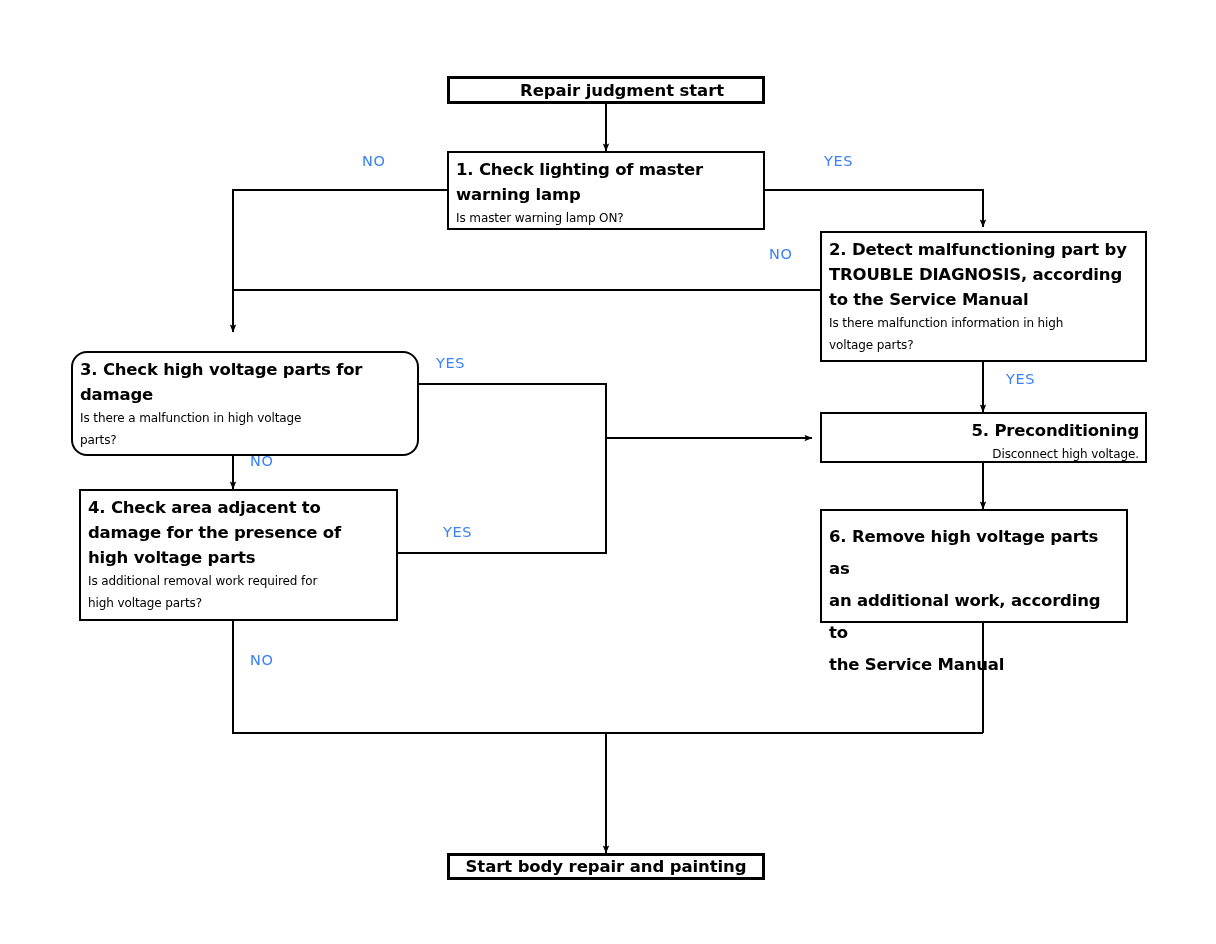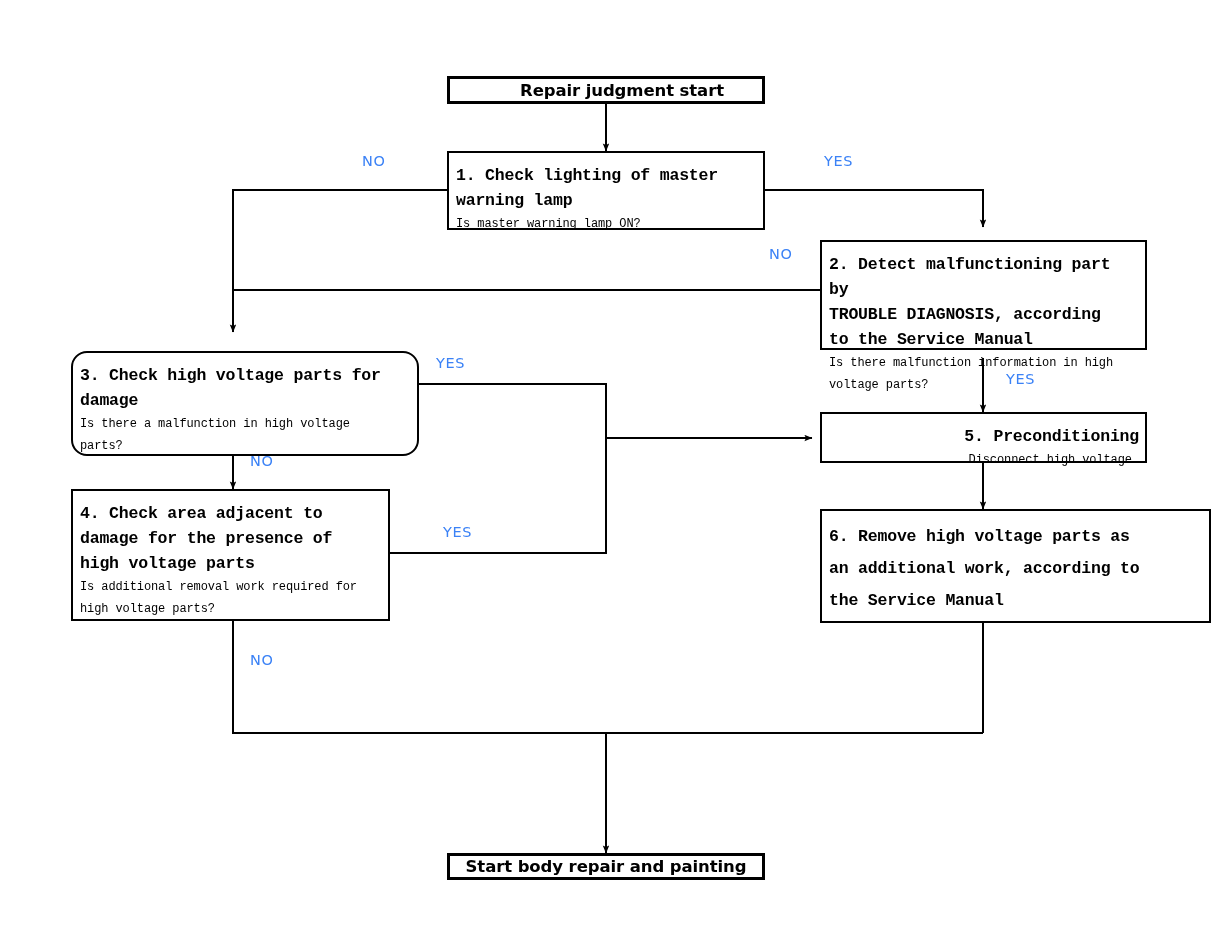--- a/index.html
+++ b/index.html
@@ -35,22 +35,21 @@
     text-align: center;
     font-weight: bold;
     font-size: 16.5px;
     letter-spacing: -0.1px;
     display: flex;
     align-items: center;
     justify-content: center;
   }
   
   .step {
-    padding: 10px 6px 4px 7px;
-    font-family: Liberation Mono, monospace;
+    padding: 4px 6px 4px 7px;
   }
   .step .hd {
     font-weight: bold;
     font-size: 16.5px;
     line-height: 25px;
     letter-spacing: -0.2px;
     white-space: pre-line;
   }
   .step .qs {
     font-weight: normal;
@@ -114,49 +113,49 @@
   <div class="node terminator" style="left:447px; top:76px; width:318px; height:28px;padding-left:32px;">
     <span>Repair judgment start</span>
   </div>
 
   <div class="node step" style="left:447px; top:151px; width:318px; height:79px;">
     <div class="hd">1. Check lighting of master
 warning lamp</div>
     <div class="qs">Is master warning lamp ON?</div>
   </div>
 
-  <div class="node step" style="left:820px; top:240px; width:327px; height:110px;">
+  <div class="node step" style="left:820px; top:231px; width:327px; height:131px;">
     <div class="hd">2. Detect malfunctioning part by
 TROUBLE DIAGNOSIS, according
 to the Service Manual</div>
     <div class="qs">Is there malfunction information in high
 voltage parts?</div>
   </div>
 
   <div class="node step" style="left:71px; top:351px; width:348px; height:105px;border-radius:16px;">
     <div class="hd">3. Check high voltage parts for
 damage</div>
     <div class="qs">Is there a malfunction in high voltage
 parts?</div>
   </div>
 
-  <div class="node step" style="left:71px; top:489px; width:319px; height:132px;">
+  <div class="node step" style="left:79px; top:489px; width:319px; height:132px;">
     <div class="hd">4. Check area adjacent to
 damage for the presence of
 high voltage parts</div>
     <div class="qs">Is additional removal work required for
 high voltage parts?</div>
   </div>
 
   <div class="node step" style="left:820px; top:412px; width:327px; height:51px;text-align:right;">
     <div class="hd">5. Preconditioning</div>
     <div class="qs">Disconnect high voltage.</div>
   </div>
 
-  <div class="node step tight" style="left:820px; top:509px; width:391px; height:114px; padding-top:10px;">
+  <div class="node step tight" style="left:820px; top:509px; width:308px; height:114px; padding-top:10px;">
     <div class="hd" style="line-height:32px;">6. Remove high voltage parts as
 an additional work, according to
 the Service Manual</div>
   </div>
 
   <div class="node terminator" style="left:447px; top:853px; width:318px; height:27px;">
     <span>Start body repair and painting</span>
   </div>
 
   <div class="edge-label" style="left:362px; top:153px;">NO</div>

